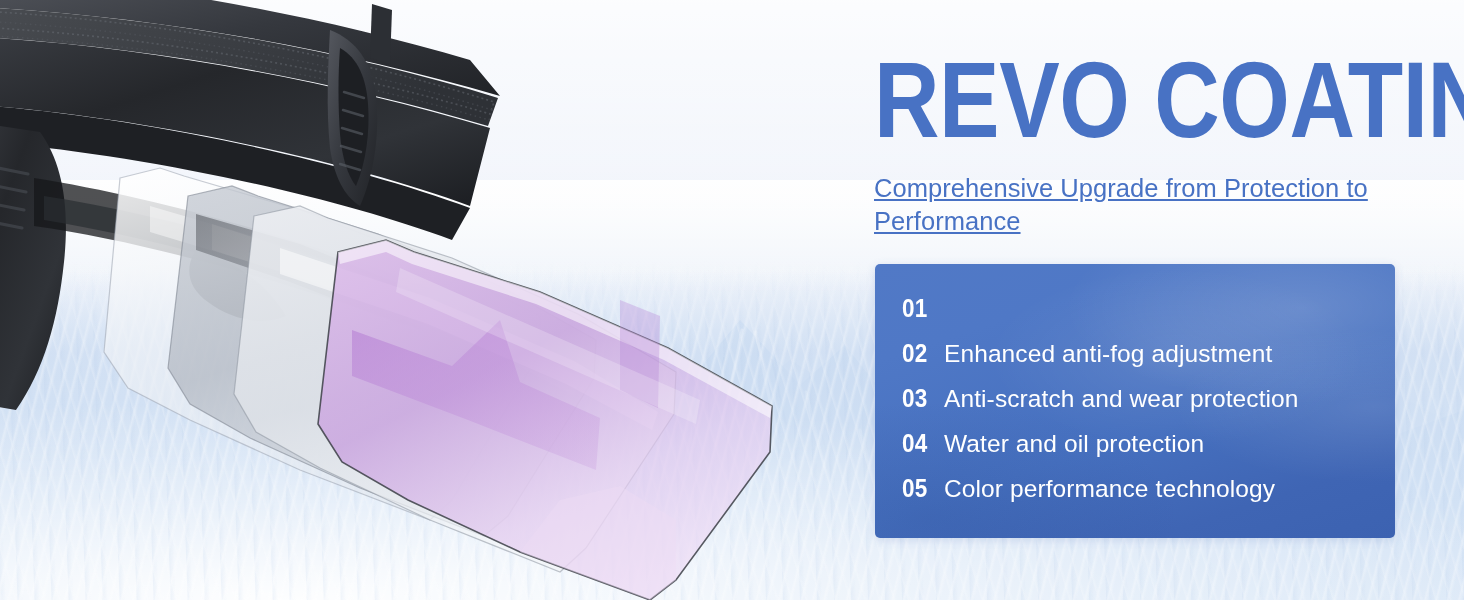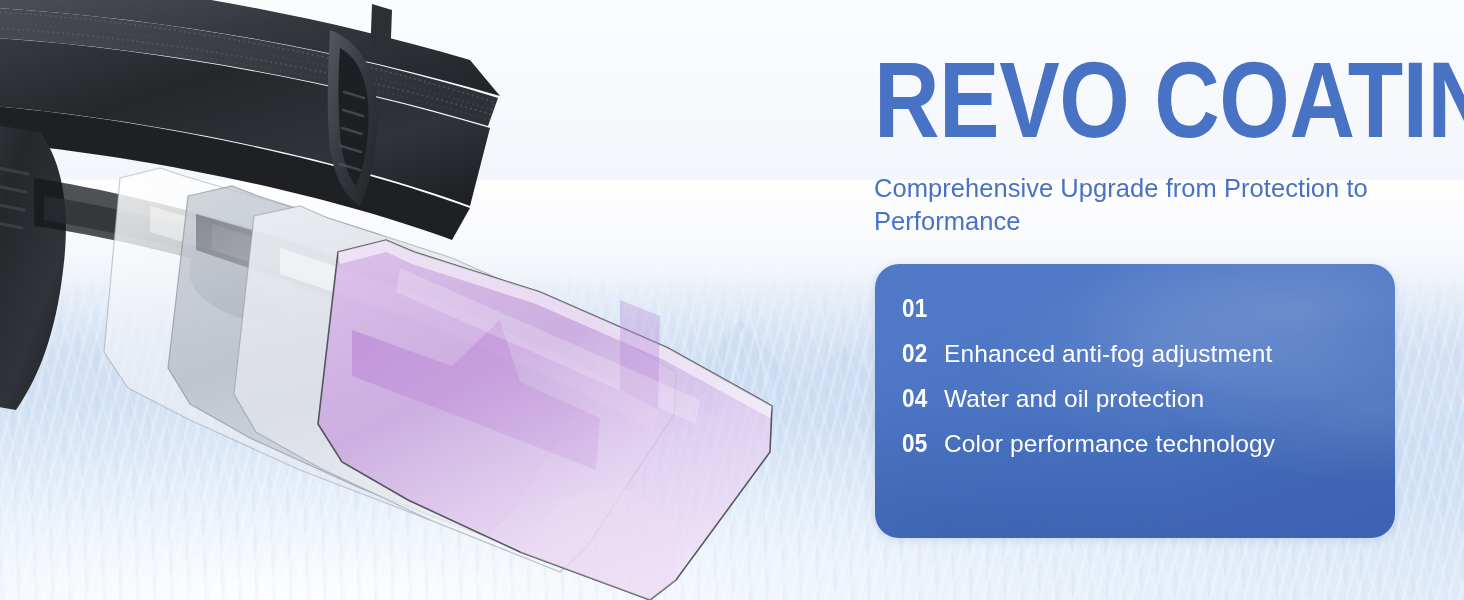--- a/index.html
+++ b/index.html
@@ -90,30 +90,31 @@
     position: absolute;
     left: 0;
     top: 172px;
     width: 545px;
     margin: 0;
     font-size: 25.5px;
     line-height: 1.28;
     font-weight: 400;
     color: #4872c4;
     letter-spacing: 0.05px;
+    text-decoration: underline;
   }
 
   
   .feature-panel {
     position: absolute;
     left: 1px;
     top: 264px;
     width: 520px;
     height: 274px;
-    border-radius: 24px;
+    border-radius: 5px;
     overflow: hidden;
     background: linear-gradient(162deg, #5179c6 0%, #4f78c6 22%, #4670bf 58%, #3f65b4 82%, #3c62b1 100%);
     box-shadow: 0 2px 10px rgba(60,95,165,0.16);
   }
   .panel-texture {
     position: absolute;
     inset: 0;
     background:
       radial-gradient(65% 50% at 82% 16%, rgba(255,255,255,0.17) 0%, rgba(255,255,255,0) 70%),
       radial-gradient(50% 45% at 58% 34%, rgba(255,255,255,0.10) 0%, rgba(255,255,255,0) 72%),
@@ -401,20 +402,24 @@
 
         <li class="feature-item">
           <span class="f-num">01</span>
         </li>
 
         <li class="feature-item">
           <span class="f-num">02</span>
           <span class="f-text">Enhanced anti-fog adjustment</span>
         </li>
 
+        <li class="feature-item">
+          <span class="f-num">03</span>
+          <span class="f-text">Anti-scratch and wear protection</span>
+        </li>
 
         <li class="feature-item">
           <span class="f-num">04</span>
           <span class="f-text">Water and oil protection</span>
         </li>
 
         <li class="feature-item">
           <span class="f-num">05</span>
           <span class="f-text">Color performance technology</span>
         </li>

